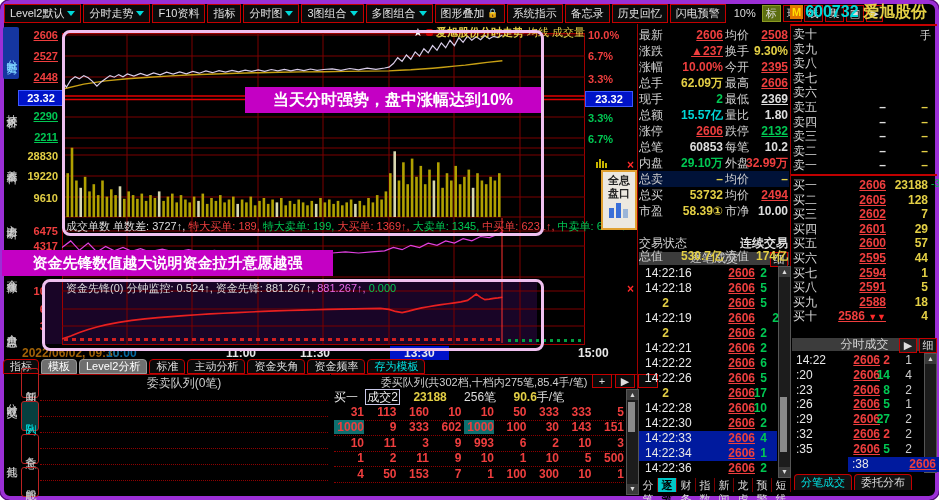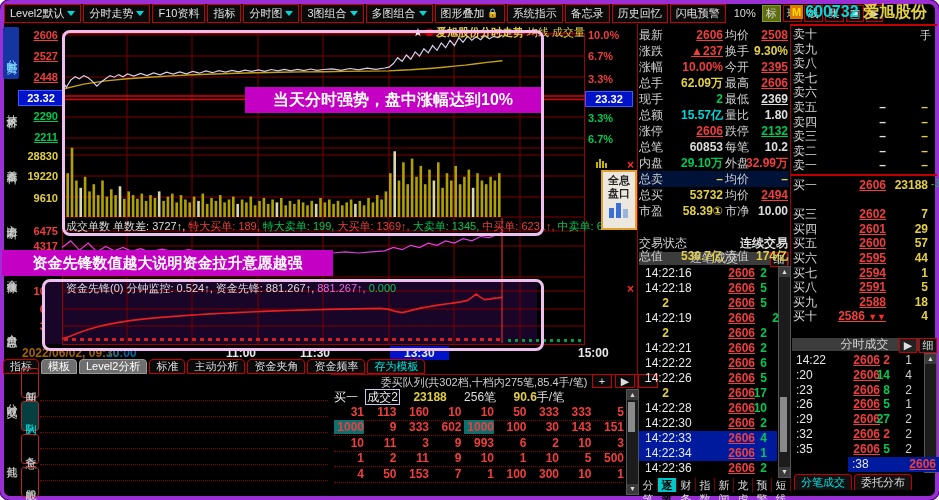--- a/index.html
+++ b/index.html
@@ -408,20 +408,23 @@
       <div class="tbtn" style="">指标</div>
       <div class="tbtn pressed" style="">模板</div>
       <div class="tbtn pressed" style="">Level2分析</div>
       <div class="tbtn" style="">标准</div>
       <div class="tbtn" style="">主动分析</div>
       <div class="tbtn" style="">资金夹角</div>
       <div class="tbtn" style="">资金频率</div>
       <div class="tbtn accent" style="">存为模板</div>
     </div>
 
+  <div class="abs" style="left:38px;top:374px;width:292px;height:118px;border-top:1px solid #a00000;">
+    <div style="text-align:center;color:#cfcfcf;font-size:12px;height:14px;">委卖队列(0笔)</div>
+  </div>
   <div id="selldots"></div>
 
   <div class="abs" style="left:331px;top:374px;width:306px;height:14px;border-top:1px solid #a00000;color:#cfcfcf;font-size:11px;text-align:center;">委买队列(共302档,十档内275笔,85.4手/笔)</div>
   <div id="qbtns" class="abs" style="left:592px;top:374px;display:flex;gap:3px;">
       <div class="mini" style="width: 12px; text-align: center; height: 12px; line-height: 12px;">+</div>
       <div class="mini" style="width: 12px; text-align: center; height: 12px; line-height: 12px;">▶</div>
       <div class="mini" style="width: 12px; text-align: center; height: 12px; line-height: 12px;">−</div>
     </div>
   <div class="abs" style="left:334px;top:389px;height:14px;font-size:12px;color:#e8e8e8;z-index:4;">
     <span>买一</span>
@@ -601,20 +604,25 @@
     <div class="lvl" style="top: 158.4px;">
       <span class="nm">卖一</span>
       <span class="pr w">–</span>
       <span class="vo">–</span>
     </div>
     <div class="lvl" style="top: 178px;">
       <span class="nm">买一</span>
       <span class="pr r u">2606</span>
       <span class="vo">23188</span>
       <span class="ex g">-3</span>
+    </div>
+    <div class="lvl" style="top: 192.6px;">
+      <span class="nm">买二</span>
+      <span class="pr r u">2605</span>
+      <span class="vo">128</span>
     </div>
     <div class="lvl" style="top: 207.2px;">
       <span class="nm">买三</span>
       <span class="pr r u">2602</span>
       <span class="vo">7</span>
     </div>
     <div class="lvl" style="top: 221.8px;">
       <span class="nm">买四</span>
       <span class="pr r u">2601</span>
       <span class="vo">29</span>

